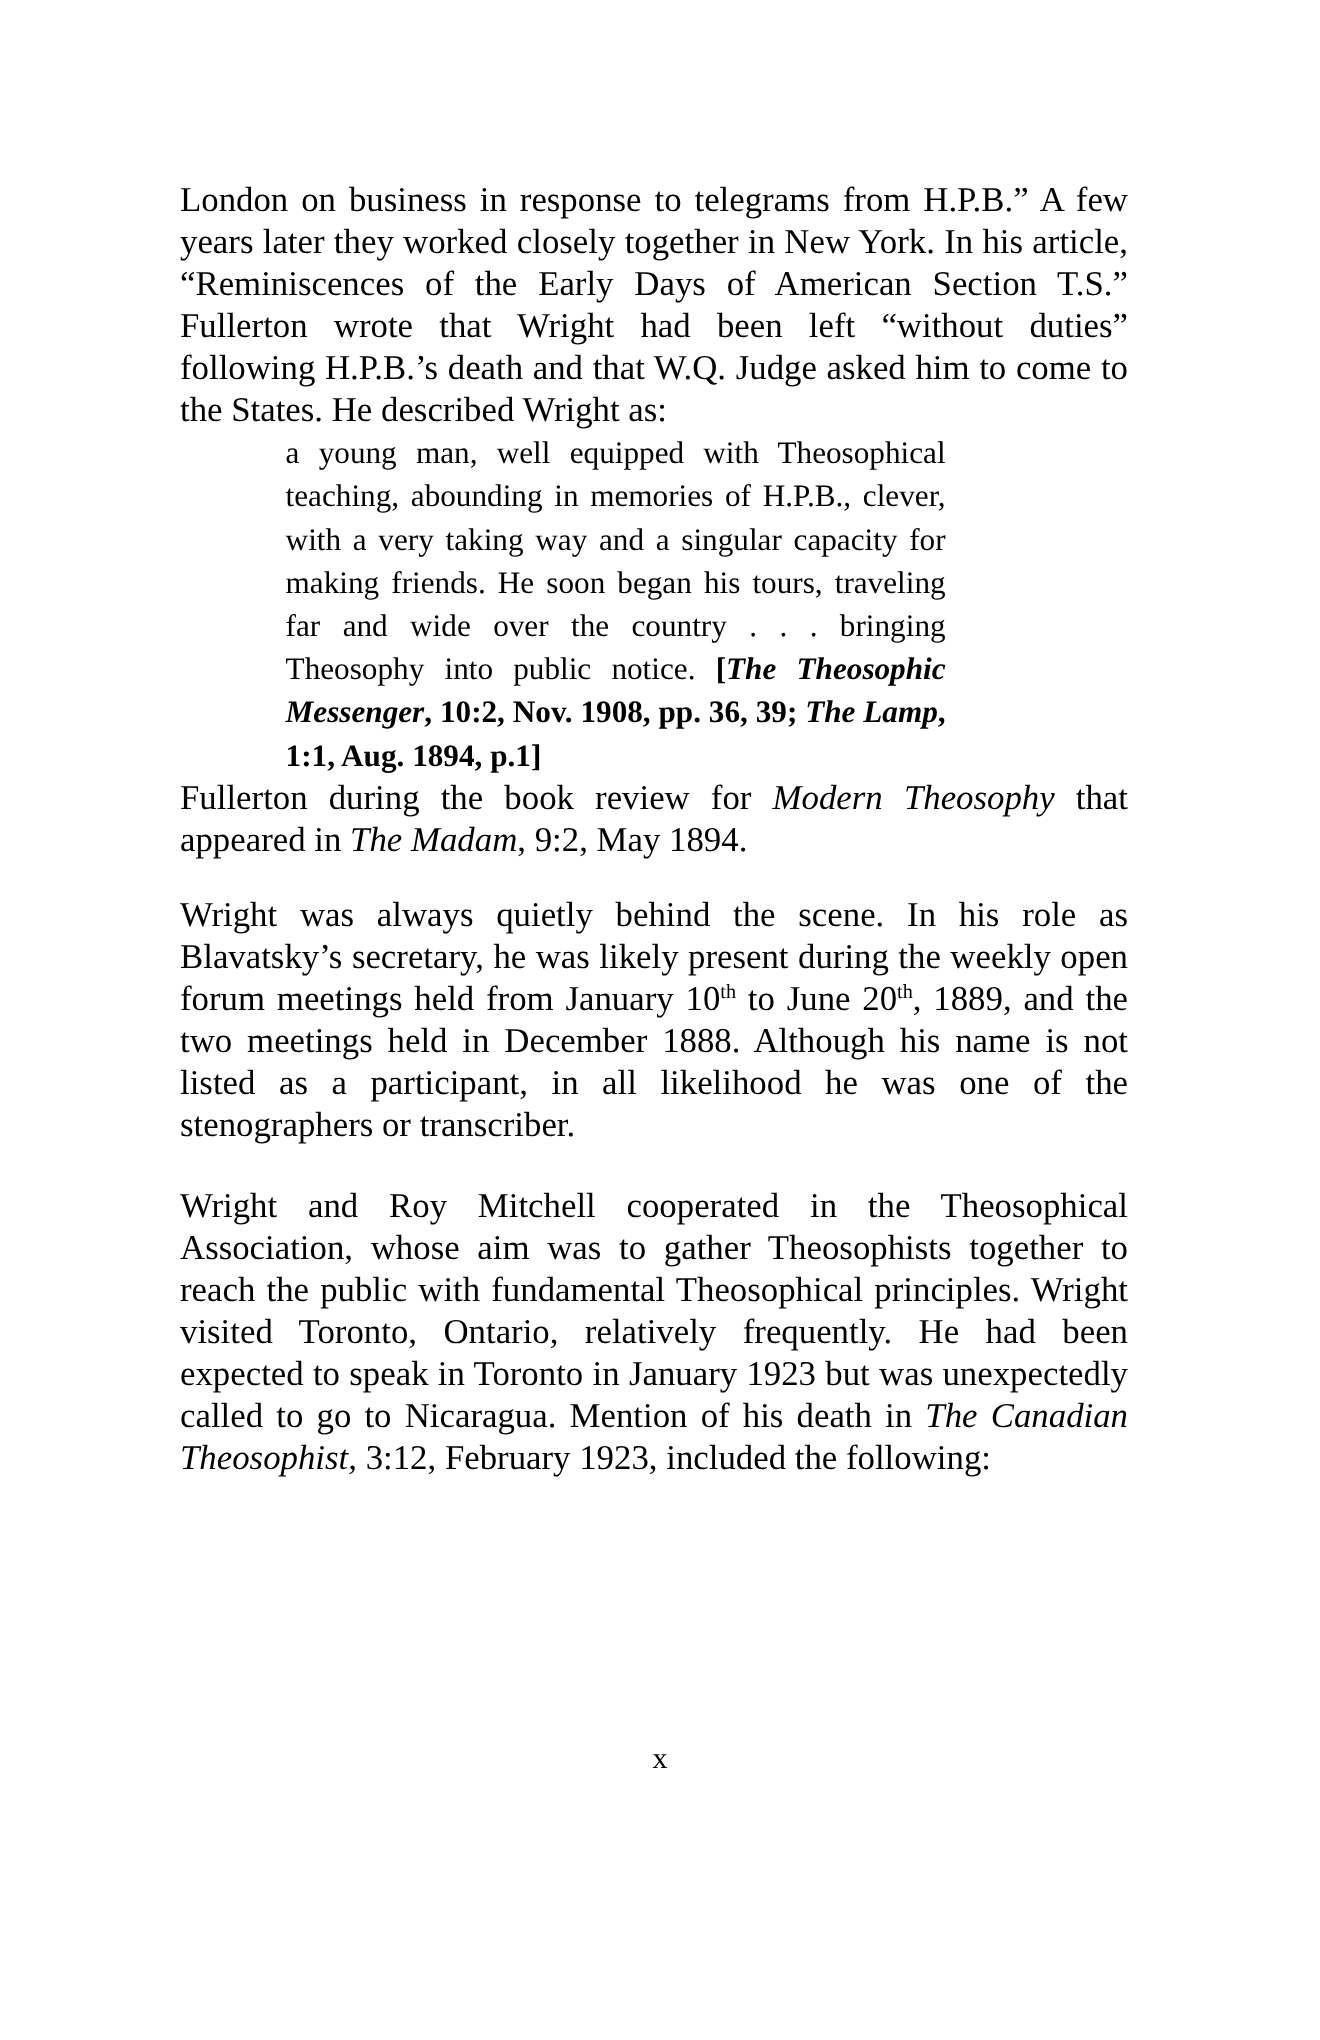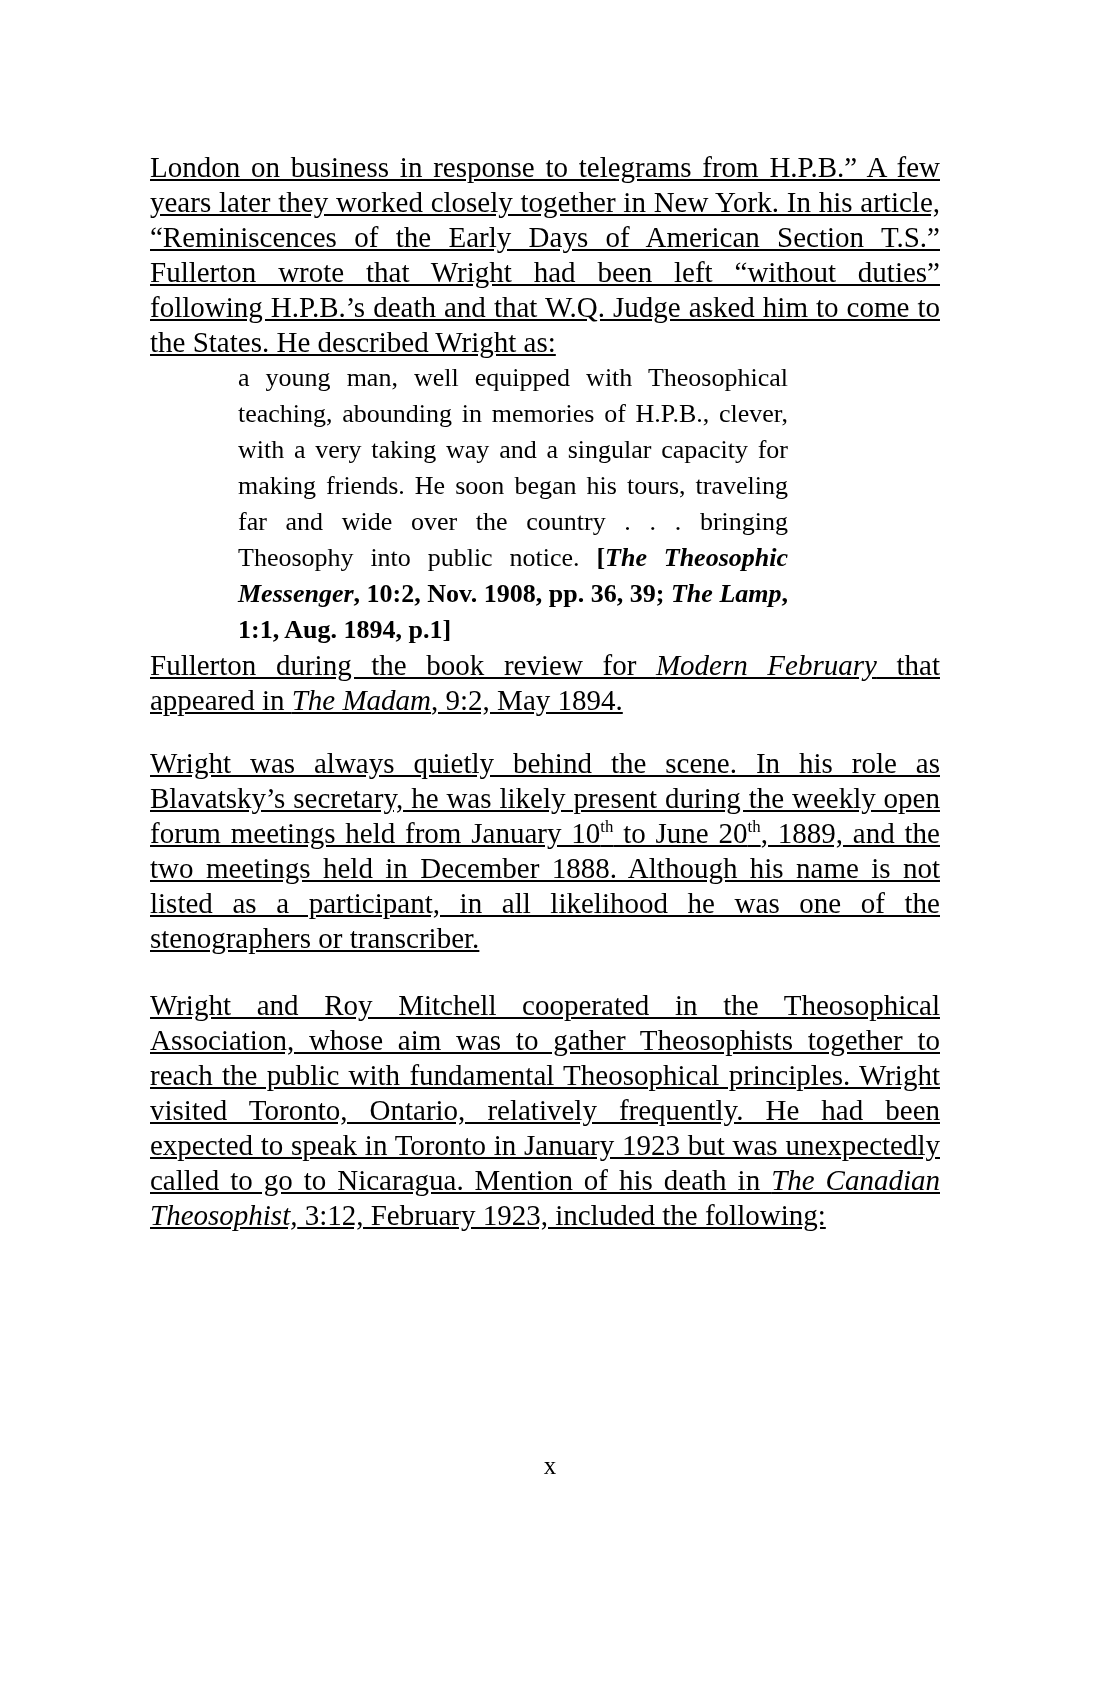--- a/index.html
+++ b/index.html
@@ -21,21 +21,20 @@
     left: 150px;
     top: 150px;
     width: 790px;
   }
   .body-para {
     margin: 0;
     font-size: 29px;
     line-height: 35px;
     text-align: justify;
     text-align-last: left;
-    text-decoration: underline;
   }
   .gap-lg { margin-top: 28px; }
   .gap-md { margin-top: 32px; }
   .quote {
     margin: 0 152px 0 88px;
     font-size: 26px;
     line-height: 36px;
     text-align: justify;
     text-align-last: left;
     font-family: Liberation Serif, serif;
@@ -61,21 +60,21 @@
 </head>
 <body>
 
 <div class="page">
   <main class="content">
 
     <p class="body-para"><span>London on business in response to telegrams from H.P.B.” A few years later they worked closely together in New York. In his article, “Reminiscences of the Early Days of American Section T.S.” Fullerton wrote that Wright had been left “without duties” following H.P.B.’s death and that W.Q. Judge asked him to come to the States. He described Wright as:</span></p>
 
     <blockquote class="quote"><span>a young man, well equipped with Theosophical teaching, abounding in memories of H.P.B., clever, with a very taking way and a singular capacity for making friends. He soon began his tours, traveling far and wide over the country . . . bringing Theosophy into public notice. </span><span class="b">[</span><span class="bi">The Theosophic Messenger</span><span class="b">, 10:2, Nov. 1908, pp. 36, 39; </span><span class="bi">The Lamp</span><span class="b">, 1:1, Aug. 1894, p.1]</span></blockquote>
 
-    <p class="body-para"><span>Fullerton during the book review for </span><span class="i">Modern February</span><span> that appeared in </span><span class="i">The Madam</span><span>, 9:2, May 1894.</span></p>
+    <p class="body-para"><span>Fullerton during the book review for </span><span class="i">Modern Theosophy</span><span> that appeared in </span><span class="i">The Madam</span><span>, 9:2, May 1894.</span></p>
 
     <p class="body-para gap-lg"><span>Wright was always quietly behind the scene. In his role as Blavatsky’s secretary, he was likely present during the weekly open forum meetings held from January 10</span><sup class="ord">th</sup><span> to June 20</span><sup class="ord">th</sup><span>, 1889, and the two meetings held in December 1888. Although his name is not listed as a participant, in all likelihood he was one of the stenographers or transcriber.</span></p>
 
     <p class="body-para gap-md"><span>Wright and Roy Mitchell cooperated in the Theosophical Association, whose aim was to gather Theosophists together to reach the public with fundamental Theosophical principles. Wright visited Toronto, Ontario, relatively frequently. He had been expected to speak in Toronto in January 1923 but was unexpectedly called to go to Nicaragua. Mention of his death in </span><span class="i">The Canadian Theosophist,</span><span> 3:12, February 1923, included the following:</span></p>
 
 
   </main>
 
   <div class="page-number">x</div>
 </div>

